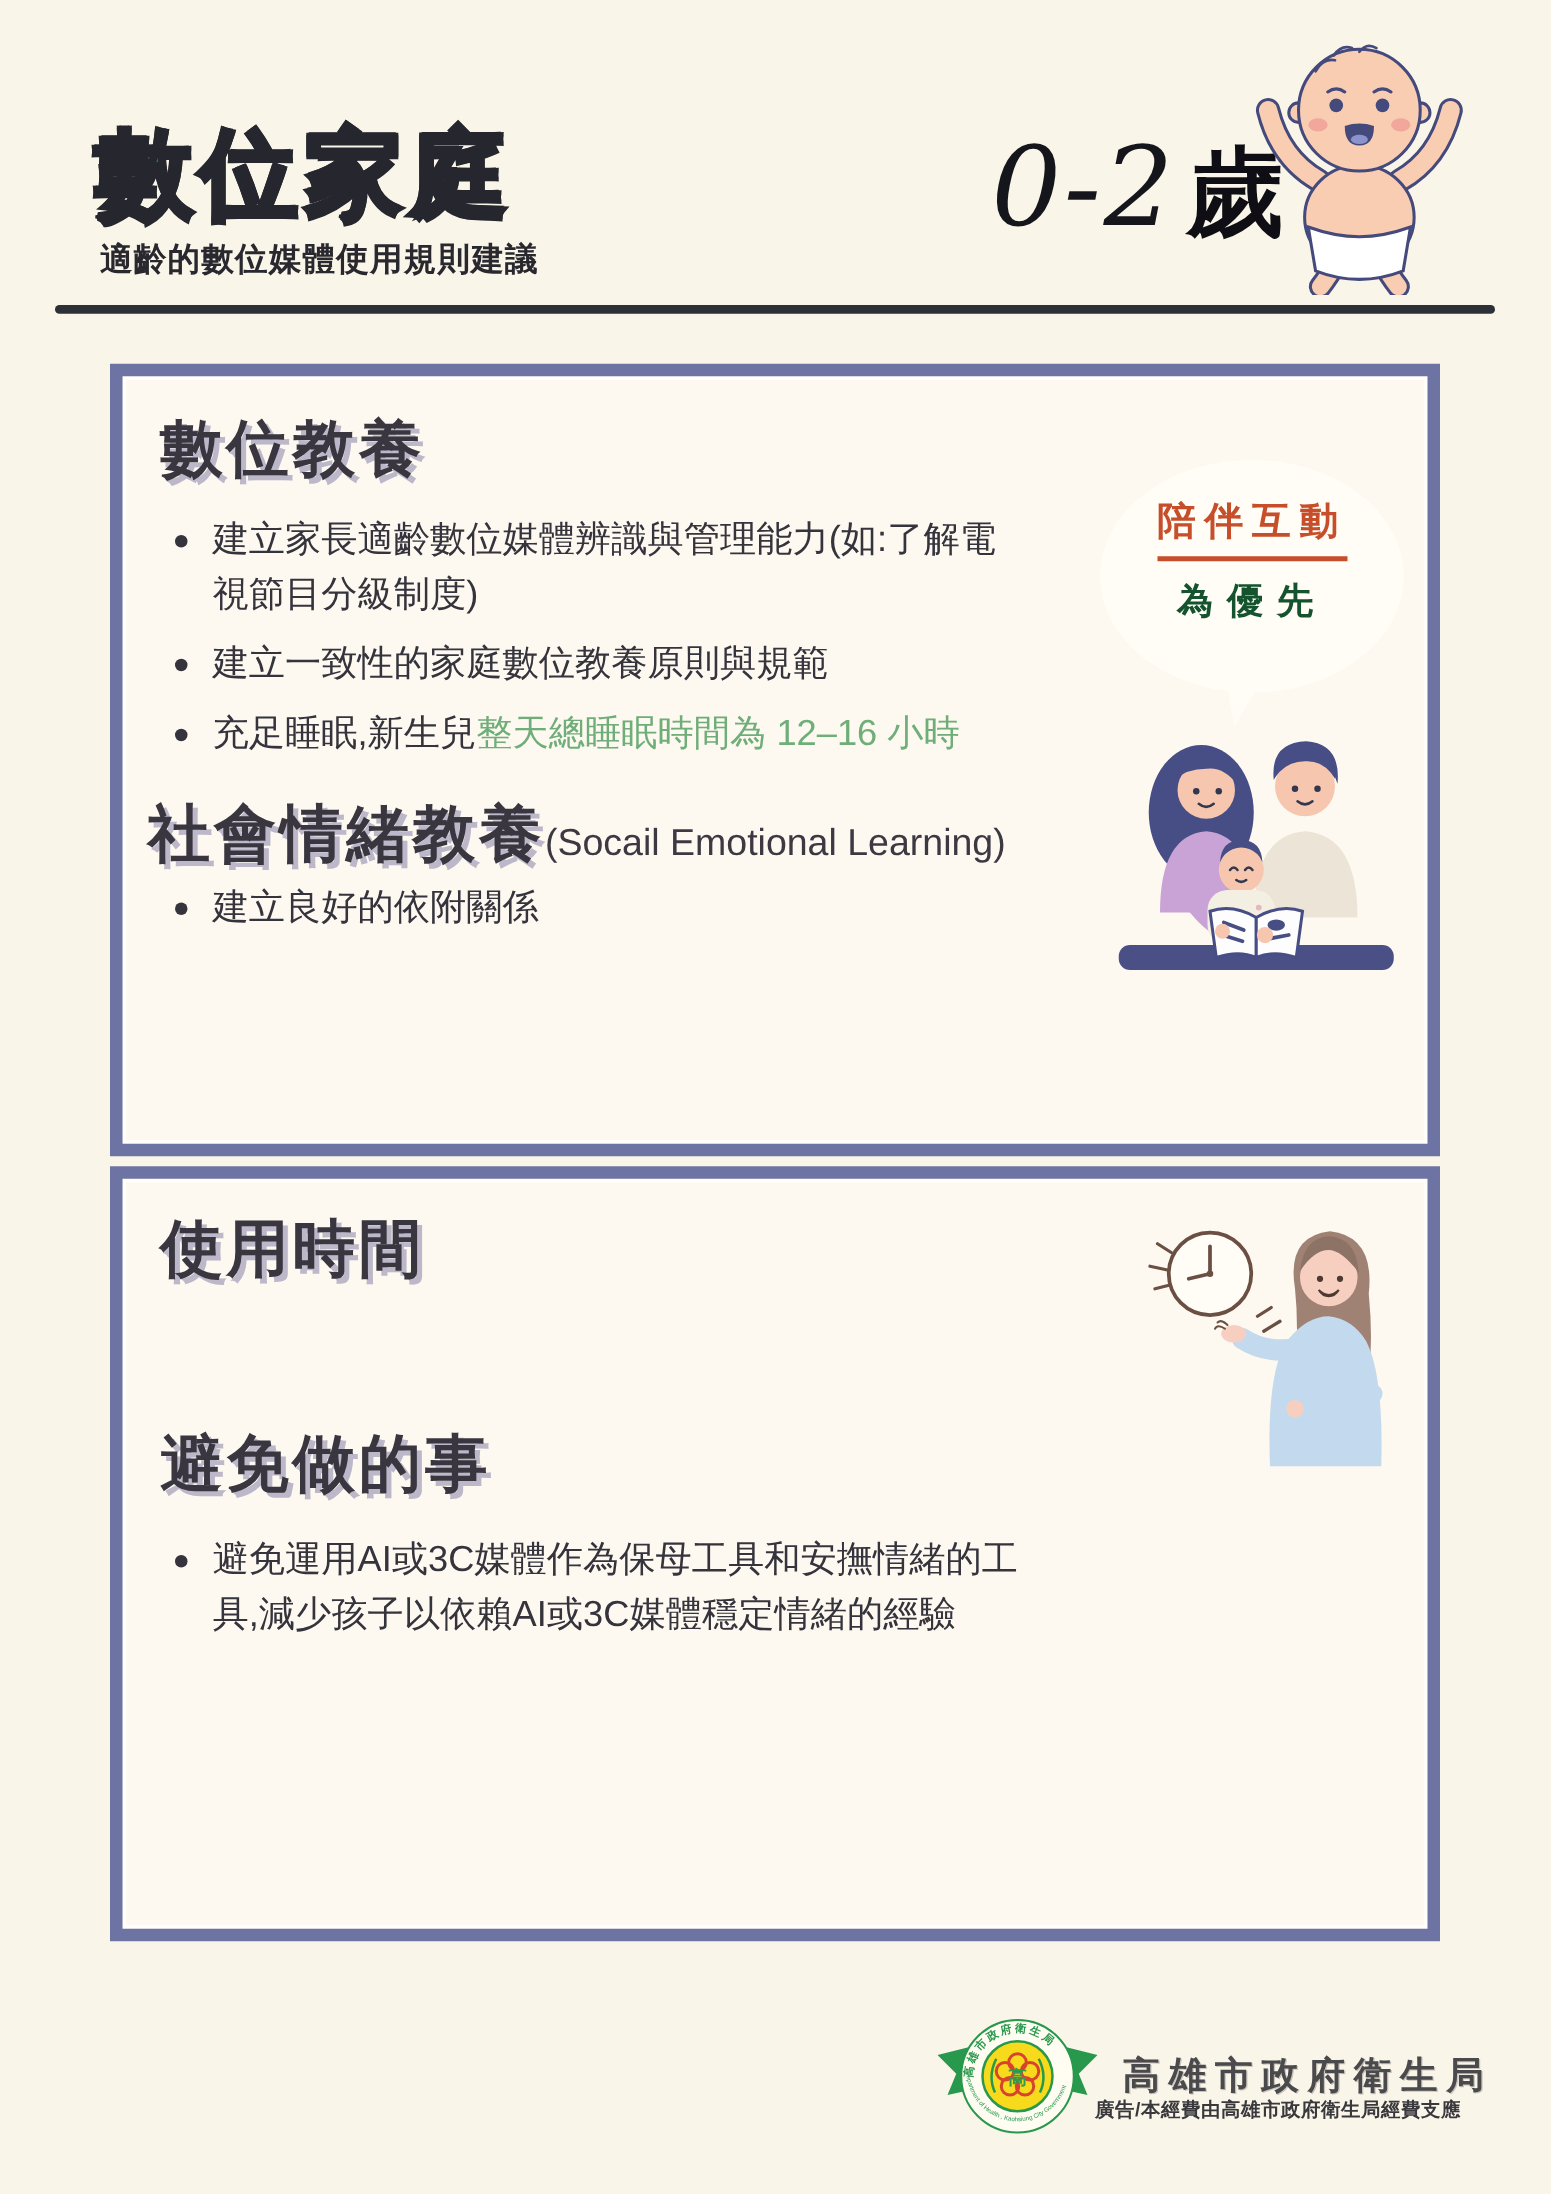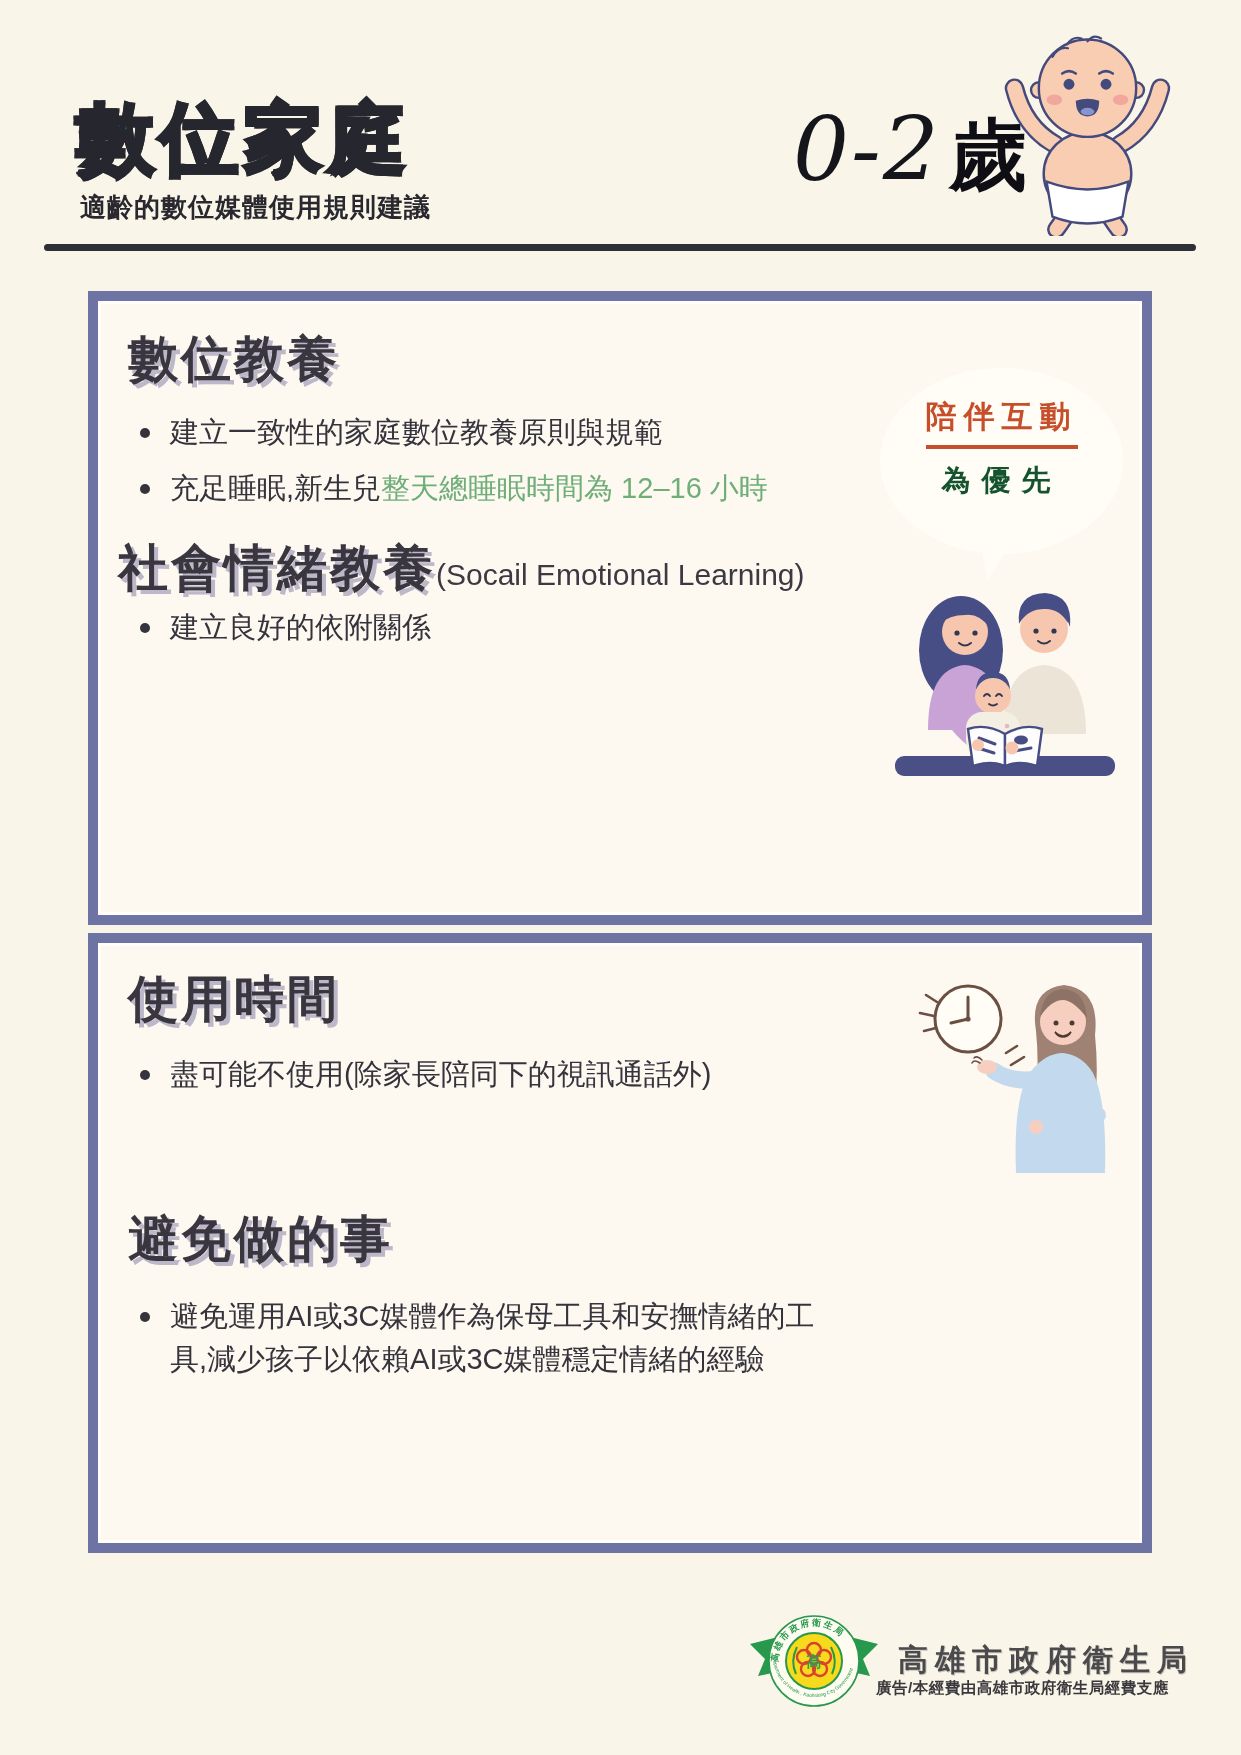--- a/index.html
+++ b/index.html
@@ -156,20 +156,21 @@
   <ellipse cx="95" cy="86" rx="7" ry="3.8" fill="#8a93cc"></ellipse>
 </svg>
 
 <div class="header-divider"></div>
 
 <div class="card card-1">
   <div class="card-inner">
     <h2 class="sec-heading h-digital">數位教養</h2>
 
     <ul class="bullets ul-digital">
+      <li>建立家長適齡數位媒體辨識與管理能力(如:了解電視節目分級制度)</li>
       <li>建立一致性的家庭數位教養原則與規範</li>
       <li><span>充足睡眠,新生兒</span><span class="hl-green">整天總睡眠時間為 12–16 小時</span></li>
     </ul>
 
     <h2 class="sec-heading h-sel"><span>社會情緒教養</span><span class="heading-en">(Socail Emotional Learning)</span></h2>
     <ul class="bullets ul-sel">
       <li>建立良好的依附關係</li>
     </ul>
 
     <div class="bubble">
@@ -211,23 +212,20 @@
       <path d="M132,179 L148,176" stroke="#474d85" stroke-width="3" stroke-linecap="round"></path>
       <circle cx="95" cy="173" r="6" fill="#f6c7ae"></circle>
       <circle cx="129" cy="176" r="6.5" fill="#f6c7ae"></circle>
     </svg>
   </div>
 </div>
 
 <div class="card card-2">
   <div class="card-inner">
     <h2 class="sec-heading h-usage">使用時間</h2>
-    <ul class="bullets ul-usage">
-      <li>盡可能不使用(除家長陪同下的視訊通話外)</li>
-    </ul>
 
     <svg class="woman-illo" width="218" height="202" viewBox="0 0 218 202">
       <path d="M10,40 L24,43 M16,22 L27,29 M14,58 L26,55 M96,80 L107,73 M101,92 L114,84" stroke="#6b4f43" stroke-width="2.6" stroke-linecap="round"></path>
       <circle cx="58" cy="46" r="33" fill="#fffdf6" stroke="#6b4f43" stroke-width="3"></circle>
       <path d="M58,46 L58,24 M58,46 L41,50" stroke="#6b4f43" stroke-width="3" stroke-linecap="round"></path>
       <circle cx="58" cy="46" r="2.6" fill="#6b4f43"></circle>
       <path d="M126,58 Q119,16 154,12 Q190,16 185,62 Q190,112 181,152 L124,147 Q130,96 126,58 Z" fill="#a08274"></path>
       <circle cx="153" cy="49" r="23" fill="#f7cfc0"></circle>
       <path d="M130,44 Q133,17 153,16 Q175,17 177,45 Q163,27 153,27 Q141,27 130,44 Z" fill="#8d7366"></path>
       <circle cx="146" cy="50" r="2.5" fill="#4f3a31"></circle>

